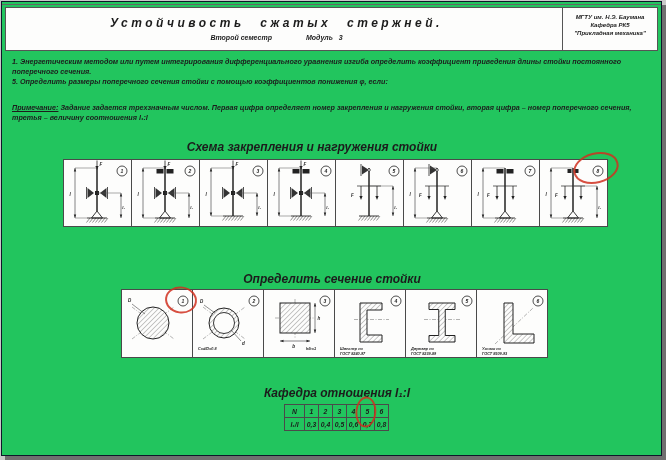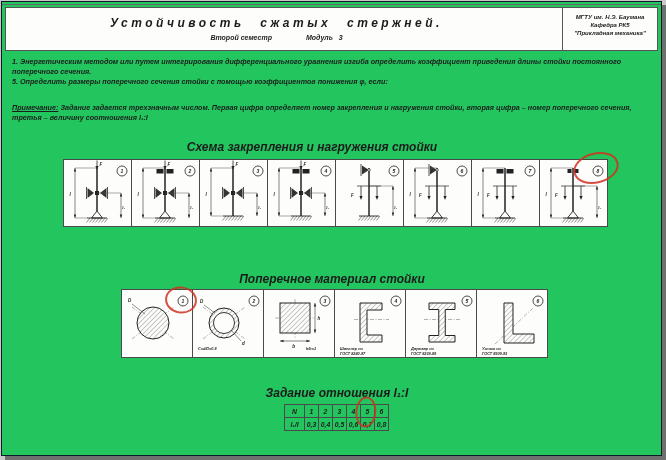--- a/index.html
+++ b/index.html
@@ -322,21 +322,21 @@
           <line x1="33" y1="26" x2="57" y2="26" stroke="#555" stroke-width="0.5"></line>
           <line x1="57" y1="26" x2="57" y2="58" stroke="#222222" stroke-width="0.55"></line>
           <polygon points="55.8,29.5 58.2,29.5 57,26" fill="#222222"></polygon>
           <polygon points="55.8,54.5 58.2,54.5 57,58" fill="#222222"></polygon>
           <text x="58.3" y="49" font-size="4" font-style="italic" text-anchor="start" fill="#1c1c1c">l₁</text>
           <circle cx="58" cy="11" r="5" fill="none" stroke="#222222" stroke-width="0.8"></circle>
           <text x="58" y="12.9" font-size="5" font-style="italic" text-anchor="middle" fill="#1c1c1c">8</text>
         </svg></div>
     </div>
 
-  <div class="heading" id="h-section">Поперечное материал стойки</div>
+  <div class="heading" id="h-section">Определить сечение стойки</div>
   <div id="section-row">
       <div class="section-cell"><svg width="70" height="67" viewBox="0 0 70 67">
           <line x1="10" y1="49" x2="52" y2="17" stroke="#666" stroke-width="0.5" stroke-dasharray="4,1.5,1,1.5"></line>
           <line x1="10" y1="17" x2="52" y2="49" stroke="#666" stroke-width="0.5" stroke-dasharray="4,1.5,1,1.5"></line>
           <circle cx="31" cy="33" r="16" fill="url(#hatchP)" stroke="#222222" stroke-width="1"></circle>
           <line x1="10" y1="14" x2="23" y2="24" stroke="#222222" stroke-width="0.5"></line>
           <text x="6" y="12" font-size="4.5" font-style="italic" text-anchor="start" fill="#1c1c1c">D</text>
           <circle cx="61" cy="11" r="5" fill="none" stroke="#222222" stroke-width="0.8"></circle>
           <text x="61" y="12.9" font-size="5" font-style="italic" text-anchor="middle" fill="#1c1c1c">1</text>
         </svg></div>
@@ -388,21 +388,21 @@
       <div class="section-cell"><svg width="70" height="67" viewBox="0 0 70 67">
           <line x1="18" y1="54" x2="56" y2="18" stroke="#666" stroke-width="0.5" stroke-dasharray="4,1.5,1,1.5"></line>
           <path d="M27,13 h9 v31 h21 v9 h-30 z" fill="url(#hatchP)" stroke="#222222" stroke-width="1"></path>
           <text x="5" y="59.5" font-size="3.8" font-style="italic" text-anchor="start" fill="#1c1c1c">Уголок по</text>
           <text x="5" y="65" font-size="3.8" font-style="italic" text-anchor="start" fill="#1c1c1c">ГОСТ 8509-93</text>
           <circle cx="61" cy="11" r="5" fill="none" stroke="#222222" stroke-width="0.8"></circle>
           <text x="61" y="12.9" font-size="5" font-style="italic" text-anchor="middle" fill="#1c1c1c">6</text>
         </svg></div>
     </div>
 
-  <div class="heading" id="h-table">Задание отношения l₁:l</div>
+  <div class="heading" id="h-table">Кафедра отношения l₁:l</div>
   <table id="ratio-table">
       <tbody>
         <tr>
           <td>N</td>
           <td>1</td>
           <td>2</td>
           <td>3</td>
           <td>4</td>
           <td>5</td>
           <td>6</td>

